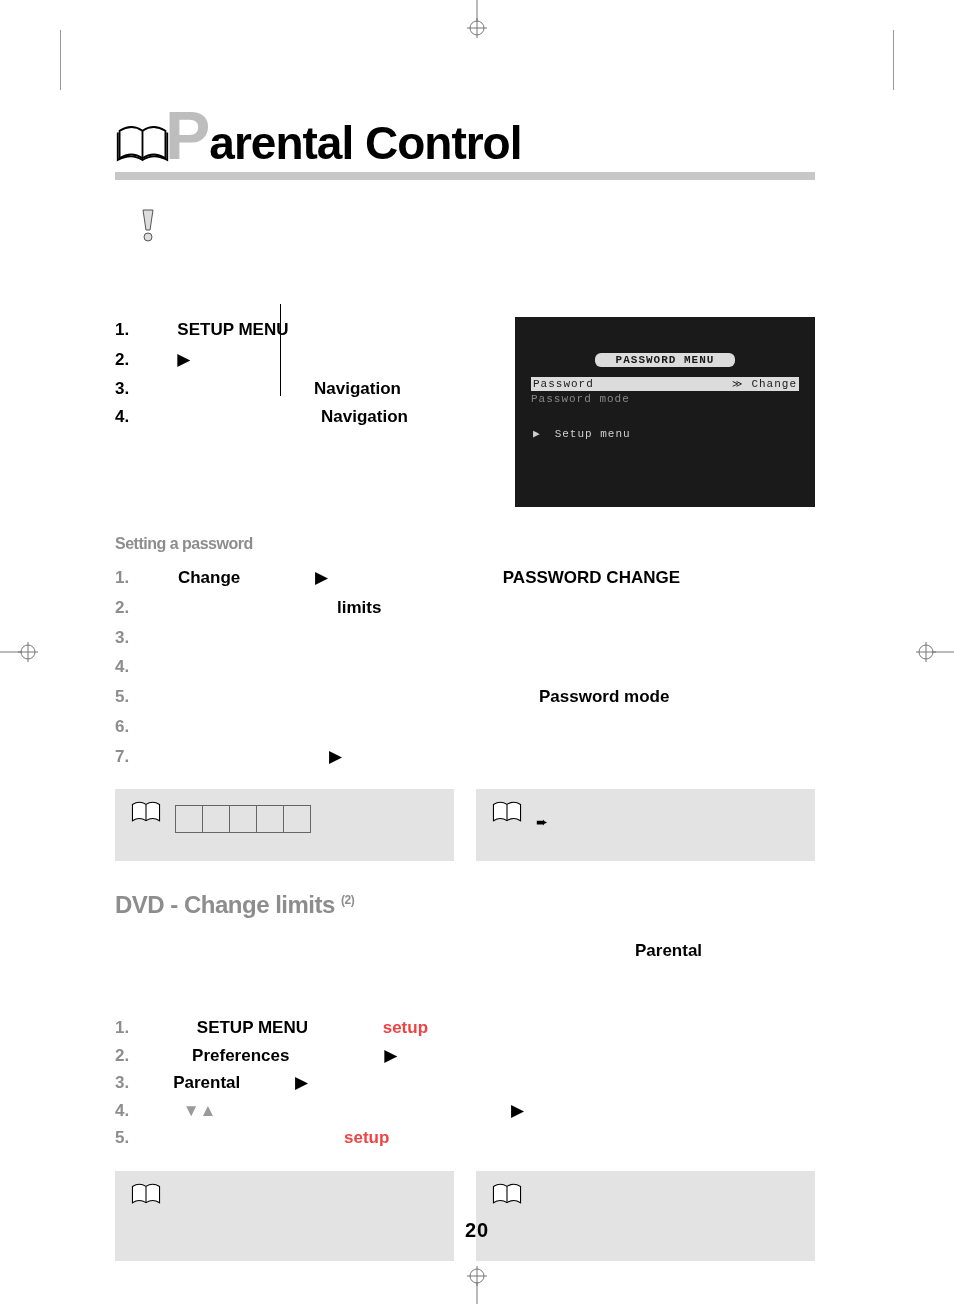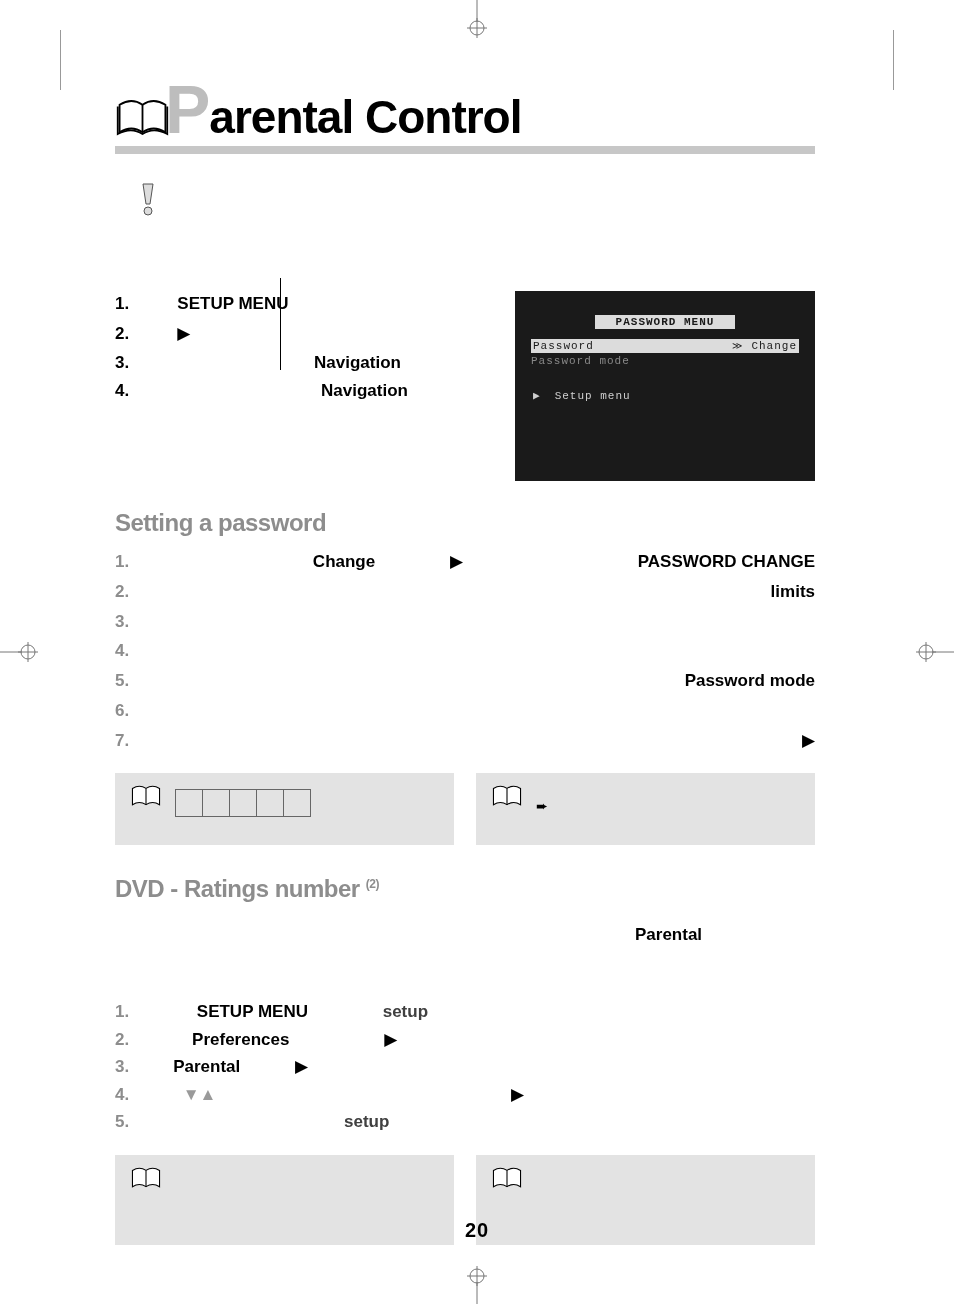--- a/index.html
+++ b/index.html
@@ -17,21 +17,21 @@
   .cropmark.bottom { bottom: 0; left: 50%; transform: translateX(-50%); }
   .cropmark.left { top: 50%; left: 0; transform: translateY(-50%); }
   .cropmark.right { top: 50%; right: 0; transform: translateY(-50%); }
   .cropmark svg { display: block; }
   .corner-line { position: absolute; background: #999; }
   .corner-line.tl-v { top: 30px; left: 60px; width: 1px; height: 60px; }
   .corner-line.tr-v { top: 30px; right: 60px; width: 1px; height: 60px; }
 
   .page-inner {
     position: absolute;
-    top: 86px;
+    top: 112px;
     left: 115px;
     width: 700px;
   }
 
   .title-row {
     display: flex;
     align-items: flex-end;
     margin-bottom: 8px;
   }
   .book-big {
@@ -92,25 +92,26 @@
     font-family: "Courier New", monospace;
     font-size: 12px;
     padding: 18px 12px 12px;
     position: relative;
   }
   .tv-menu-title {
     background: #dcdcdc;
     color: #1a1a1a;
     text-align: center;
     width: 140px;
-    margin: 6px auto 10px;
+    margin: 18px auto 10px;
     font-weight: bold;
     letter-spacing: 1px;
     padding: 1px 0;
     font-size: 11px;
+    border-radius: 6px;
   }
   .tv-row {
     display: flex;
     align-items: center;
     font-size: 11px;
     letter-spacing: 1px;
     margin: 2px 4px;
   }
   .tv-row.hl { background: #dcdcdc; color: #1a1a1a; padding: 1px 2px; }
   .tv-row .label { flex: 1; }
@@ -123,35 +124,35 @@
     align-items: center;
     gap: 14px;
     font-size: 11px;
     letter-spacing: 1px;
     color: #cfcfcf;
     margin-left: 6px;
   }
   .tv-bottom .tri { color: #cfcfcf; }
 
   .subhead {
-    font-size: 24px;
+    font-size: 16px;
     font-weight: 900;
     color: #8d8d8d;
     margin-top: 28px;
     letter-spacing: -0.5px;
   }
 
   .steps2 {
     margin-top: 10px;
     font-size: 17px;
     line-height: 1.75;
   }
   .steps2 .row { display: flex; gap: 10px; }
   .steps2 .n { font-weight: 900; width: 34px; color: #8d8d8d; }
-  .steps2 .t { flex: 1; text-align: right; }
+  .steps2 .t { flex: 1; }
 
   .note-pair {
     display: flex;
     gap: 22px;
     margin-top: 18px;
   }
   .note-box {
     background: #e3e3e3;
     flex: 1;
     padding: 10px 14px 20px;
@@ -183,21 +184,21 @@
   .subhead2 sup { font-size: 12px; vertical-align: super; }
 
   .steps3 {
     margin-top: 54px;
     font-size: 17px;
     line-height: 1.5;
   }
   .steps3 .row { display: flex; gap: 10px; margin-bottom: 2px; }
   .steps3 .n { font-weight: 900; width: 34px; color: #8d8d8d; }
   .steps3 .t { flex: 1; }
-  .gkey { font-weight: 900; color: #404040; }
+  .gkey { font-weight: 900; color: #ef4444; }
   .arrows-gray { color: #9a9a9a; }
 
   .note-pair2 { margin-top: 20px; }
   .note-box.tall { min-height: 90px; }
 
   .page-num {
     position: absolute;
     bottom: 62px;
     left: 50%;
     transform: translateX(-50%);
@@ -384,21 +385,21 @@
         <path d="M5 10 Q 18 2 30 10 Q 42 2 55 10 L55 40 Q 42 32 30 40 Q 18 32 5 40 Z" fill="#fff" stroke="#000" stroke-width="2"></path>
         <line x1="30" y1="10" x2="30" y2="40" stroke="#000" stroke-width="2"></line>
       </svg>
       <div class="note-body" style="padding-top:14px;">
         <span class="arrow-right-sm">➨</span>
       </div>
     </div>
   </div>
 
   <div class="subhead2">
-    <span>DVD - Ratings number </span><sup>(2)</sup>
+    <span>DVD - Change limits </span><sup>(2)</sup>
   </div>
 
   <div style="margin-top:22px; font-size:17px;">
     <span style="display:inline-block; width:520px;"></span><b>Parental</b>
   </div>
 
   <div class="steps3">
     <div class="row">
         <span class="n">1.</span>
       <span class="t">

